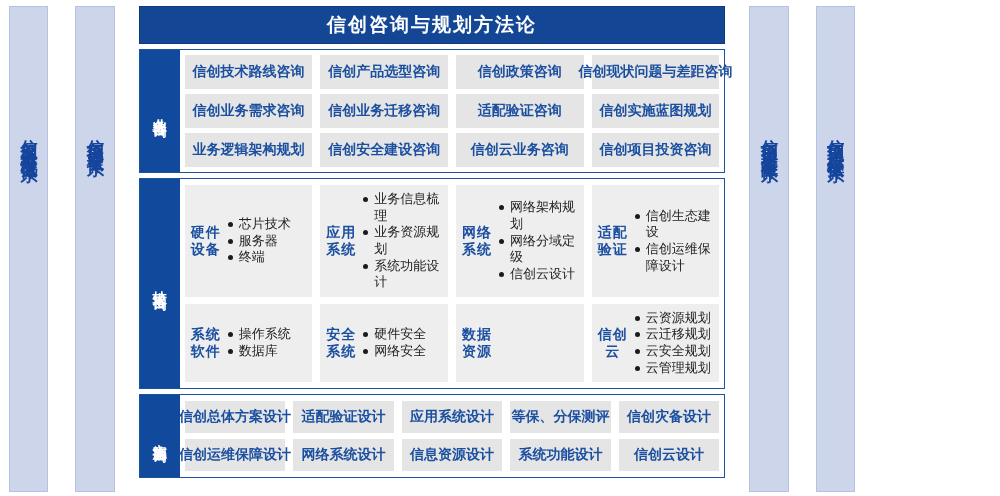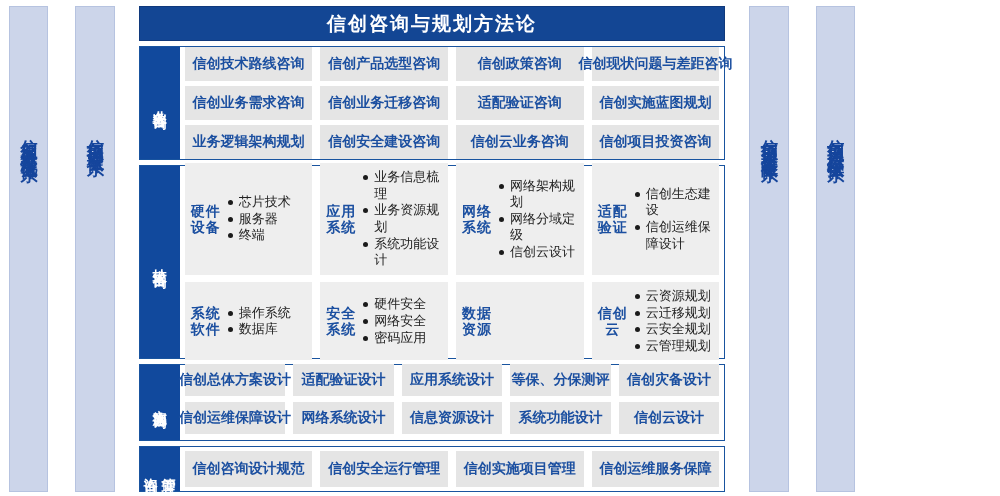--- a/index.html
+++ b/index.html
@@ -271,21 +271,20 @@
               <li>操作系统</li>
               <li>数据库</li>
             </ul>
           </div>
           <div class="card">
             <div class="card-title">安全
 系统</div>
             <ul class="card-list">
               <li>硬件安全</li>
               <li>网络安全</li>
-              <li>密码应用</li>
             </ul>
           </div>
           <div class="card">
             <div class="card-title">数据
 资源</div>
           </div>
           <div class="card">
             <div class="card-title">信创
 云</div>
             <ul class="card-list">
@@ -315,34 +314,20 @@
         <div class="tile-row">
           <div class="tile">信创运维保障设计</div>
           <div class="tile">网络系统设计</div>
           <div class="tile">信息资源设计</div>
           <div class="tile">系统功能设计</div>
           <div class="tile">信创云设计</div>
         </div>
       </div>
     </div>
 
-    <div class="band" id="band-mgmt">
-      <div class="band-label dual">
-        <span class="vtxt">咨询</span>
-        <span class="vtxt">管理</span>
-      </div>
-      <div class="band-body">
-        <div class="tile-row">
-          <div class="tile">信创咨询设计规范</div>
-          <div class="tile">信创安全运行管理</div>
-          <div class="tile">信创实施项目管理</div>
-          <div class="tile">信创运维服务保障</div>
-        </div>
-      </div>
-    </div>
 
   </div>
 
   <div class="pillar right">
     <div class="pillar-text">信创项目安全保障体系</div>
   </div>
   <div class="pillar right">
     <div class="pillar-text">信创项目运行维护体系</div>
   </div>
 

